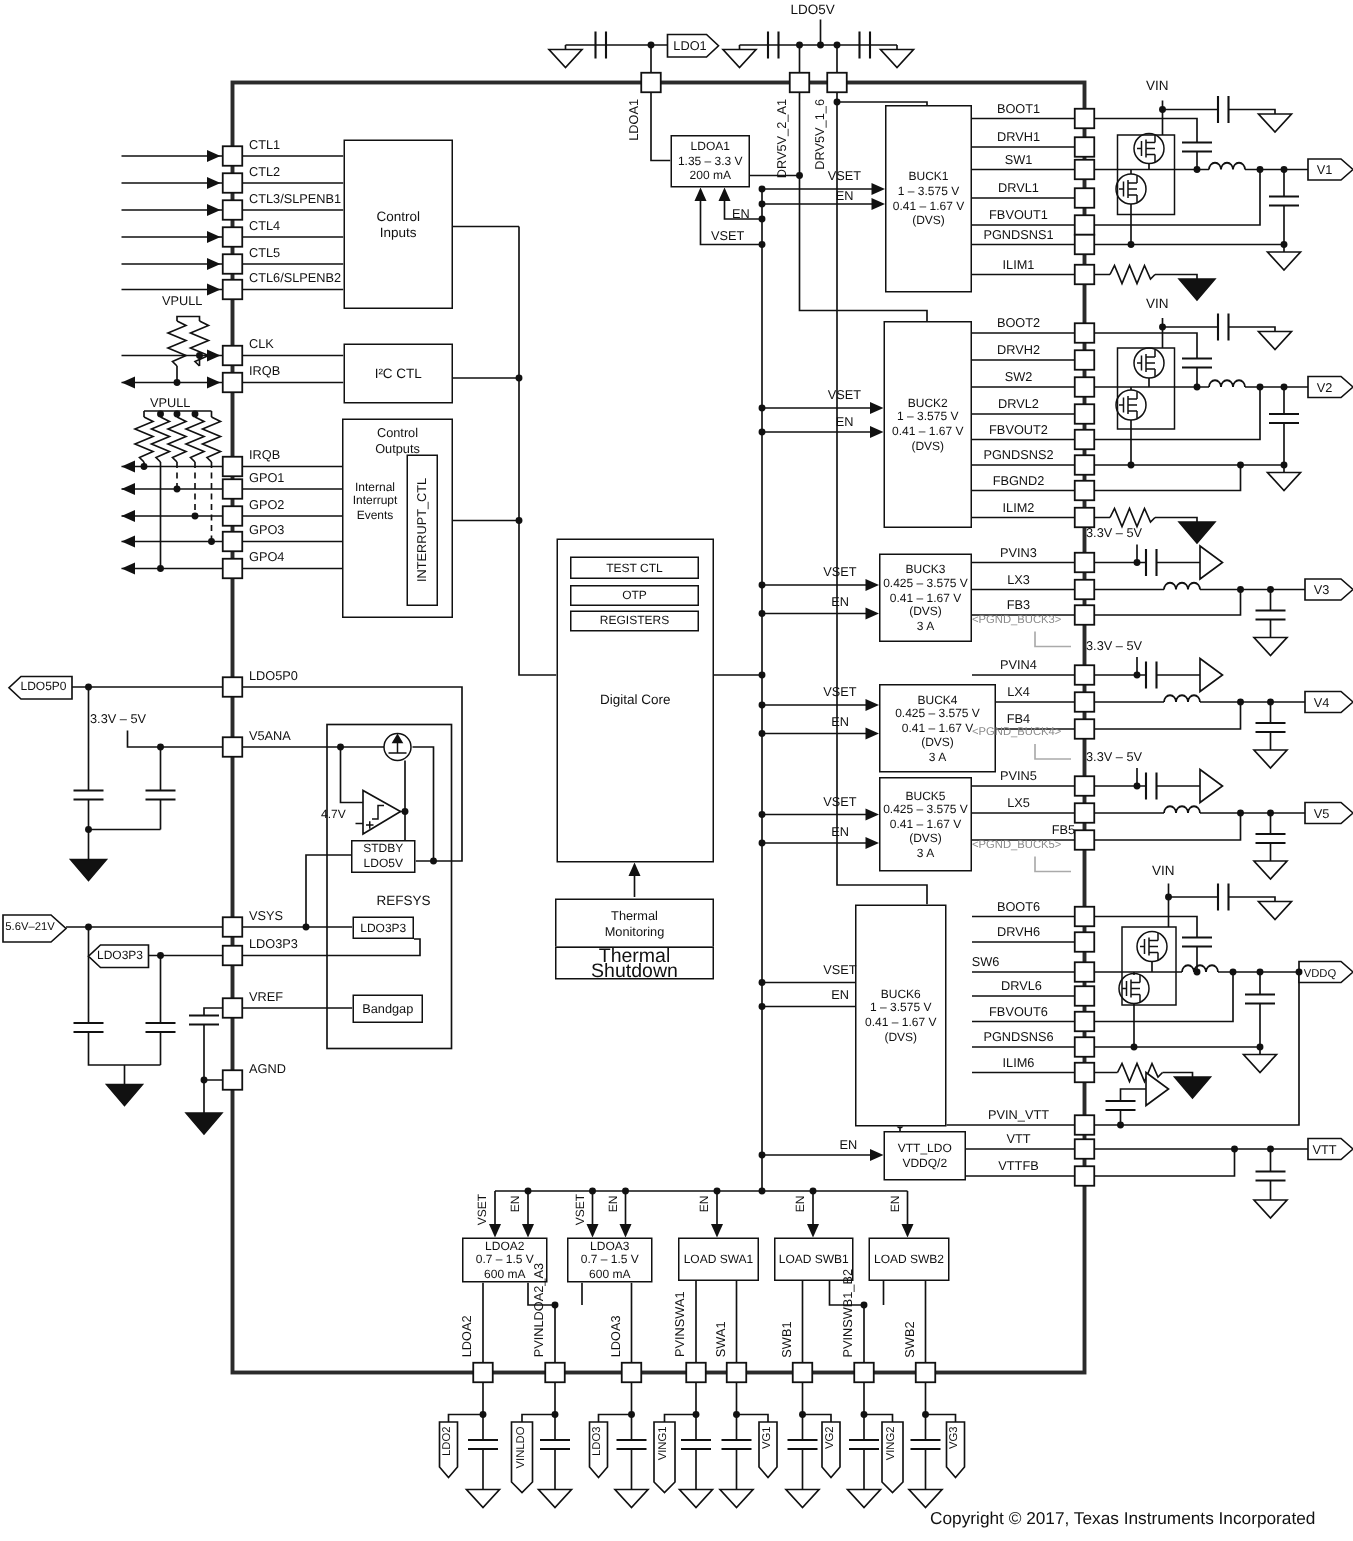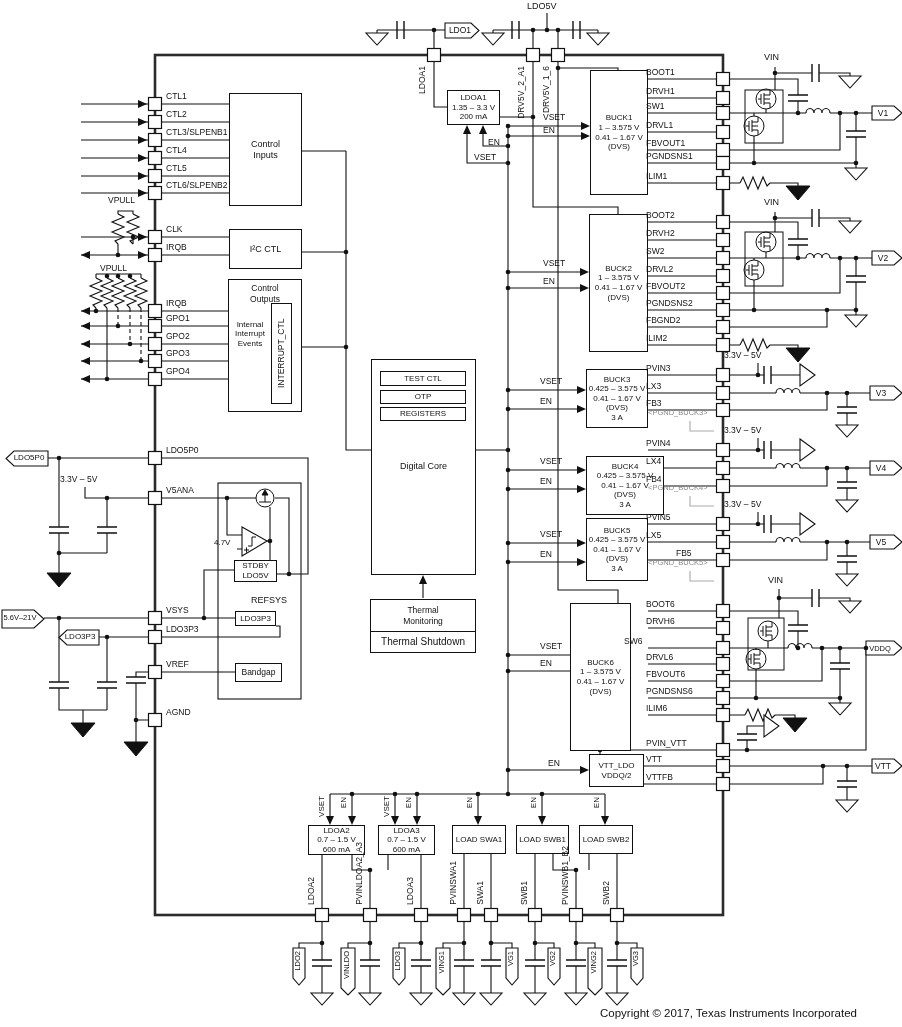--- a/index.html
+++ b/index.html
@@ -3,21 +3,21 @@
 <meta charset="utf-8">
 <style>
   html,body{margin:0;background:#fff;font-family:"Liberation Sans",sans-serif;color:#111}
   #root{position:relative;width:902px;height:1027px;background:#fff;overflow:hidden}
   #wires{position:absolute;left:0;top:0;z-index:1}
   .blk{position:absolute;border:1.2px solid #111;background:#fff;display:flex;flex-direction:column;align-items:center;justify-content:center;text-align:center;white-space:pre-line;font-size:8.5px;line-height:10.5px;box-sizing:border-box;z-index:2}
   .nb{border:none;background:transparent}
   .f8{font-size:8px;line-height:9.6px}
   .lbl{position:absolute;font-size:9px;line-height:10px;white-space:nowrap;z-index:3}
   .s85{font-size:8.5px}.s8{font-size:8px}.s75{font-size:7.5px}
-  .r{text-align:left}
+  .r{text-align:center}
   .g{color:#8a8a8a}
   .v{writing-mode:vertical-rl;transform:rotate(180deg)}
   .ctr{text-align:center}
   .soc{border-width:2px;font-size:9px}
 </style>
 </head>
 <body>
 
 <div id="root">
 
@@ -456,21 +456,21 @@
 <div class="blk f8" style="left:447px;top:90px;width:53px;height:35px">LDOA1
 1.35 – 3.3 V
 200 mA</div>
 <div class="blk" style="left:371px;top:359px;width:105px;height:216px"></div>
 <div class="blk f8" style="left:380px;top:371px;width:86px;height:15px">TEST CTL</div>
 <div class="blk f8" style="left:380px;top:390px;width:86px;height:14px">OTP</div>
 <div class="blk f8" style="left:380px;top:407px;width:86px;height:14px">REGISTERS</div>
 <div class="lbl ctr" style="left:371px;top:461px;width:105px">Digital Core</div>
 <div class="blk" style="left:370px;top:599px;width:106px;height:33px;font-size:8.5px">Thermal
 Monitoring</div>
-<div class="blk" style="left:370px;top:631px;width:106px;height:22px;font-size:10px">Thermal Shutdown</div>
+<div class="blk" style="left:370px;top:631px;width:106px;height:22px;font-size:13px">Thermal Shutdown</div>
 <div class="lbl" style="left:251px;top:595px">REFSYS</div>
 <div class="blk f8" style="left:234px;top:560px;width:43px;height:22px">STDBY
 LDO5V</div>
 <div class="blk f8" style="left:235px;top:611px;width:41px;height:15px">LDO3P3</div>
 <div class="blk" style="left:235px;top:663px;width:47px;height:19px;font-size:8.5px">Bandgap</div>
 <div class="blk f8" style="left:590px;top:70px;width:58px;height:125px">BUCK1
 1 – 3.575 V
 0.41 – 1.67 V
 (DVS)</div>
 <div class="blk f8" style="left:589px;top:214px;width:59px;height:138px">BUCK2

